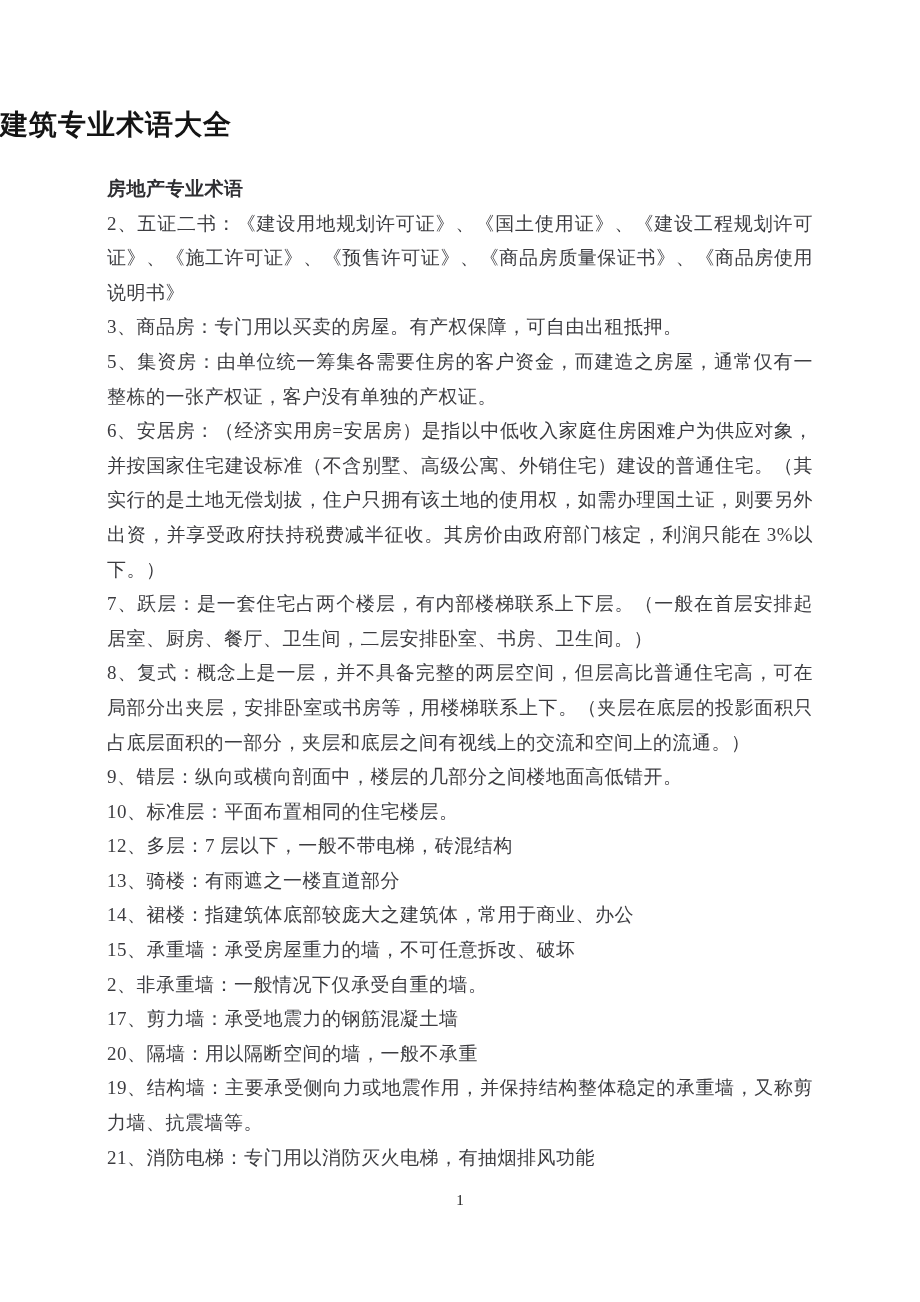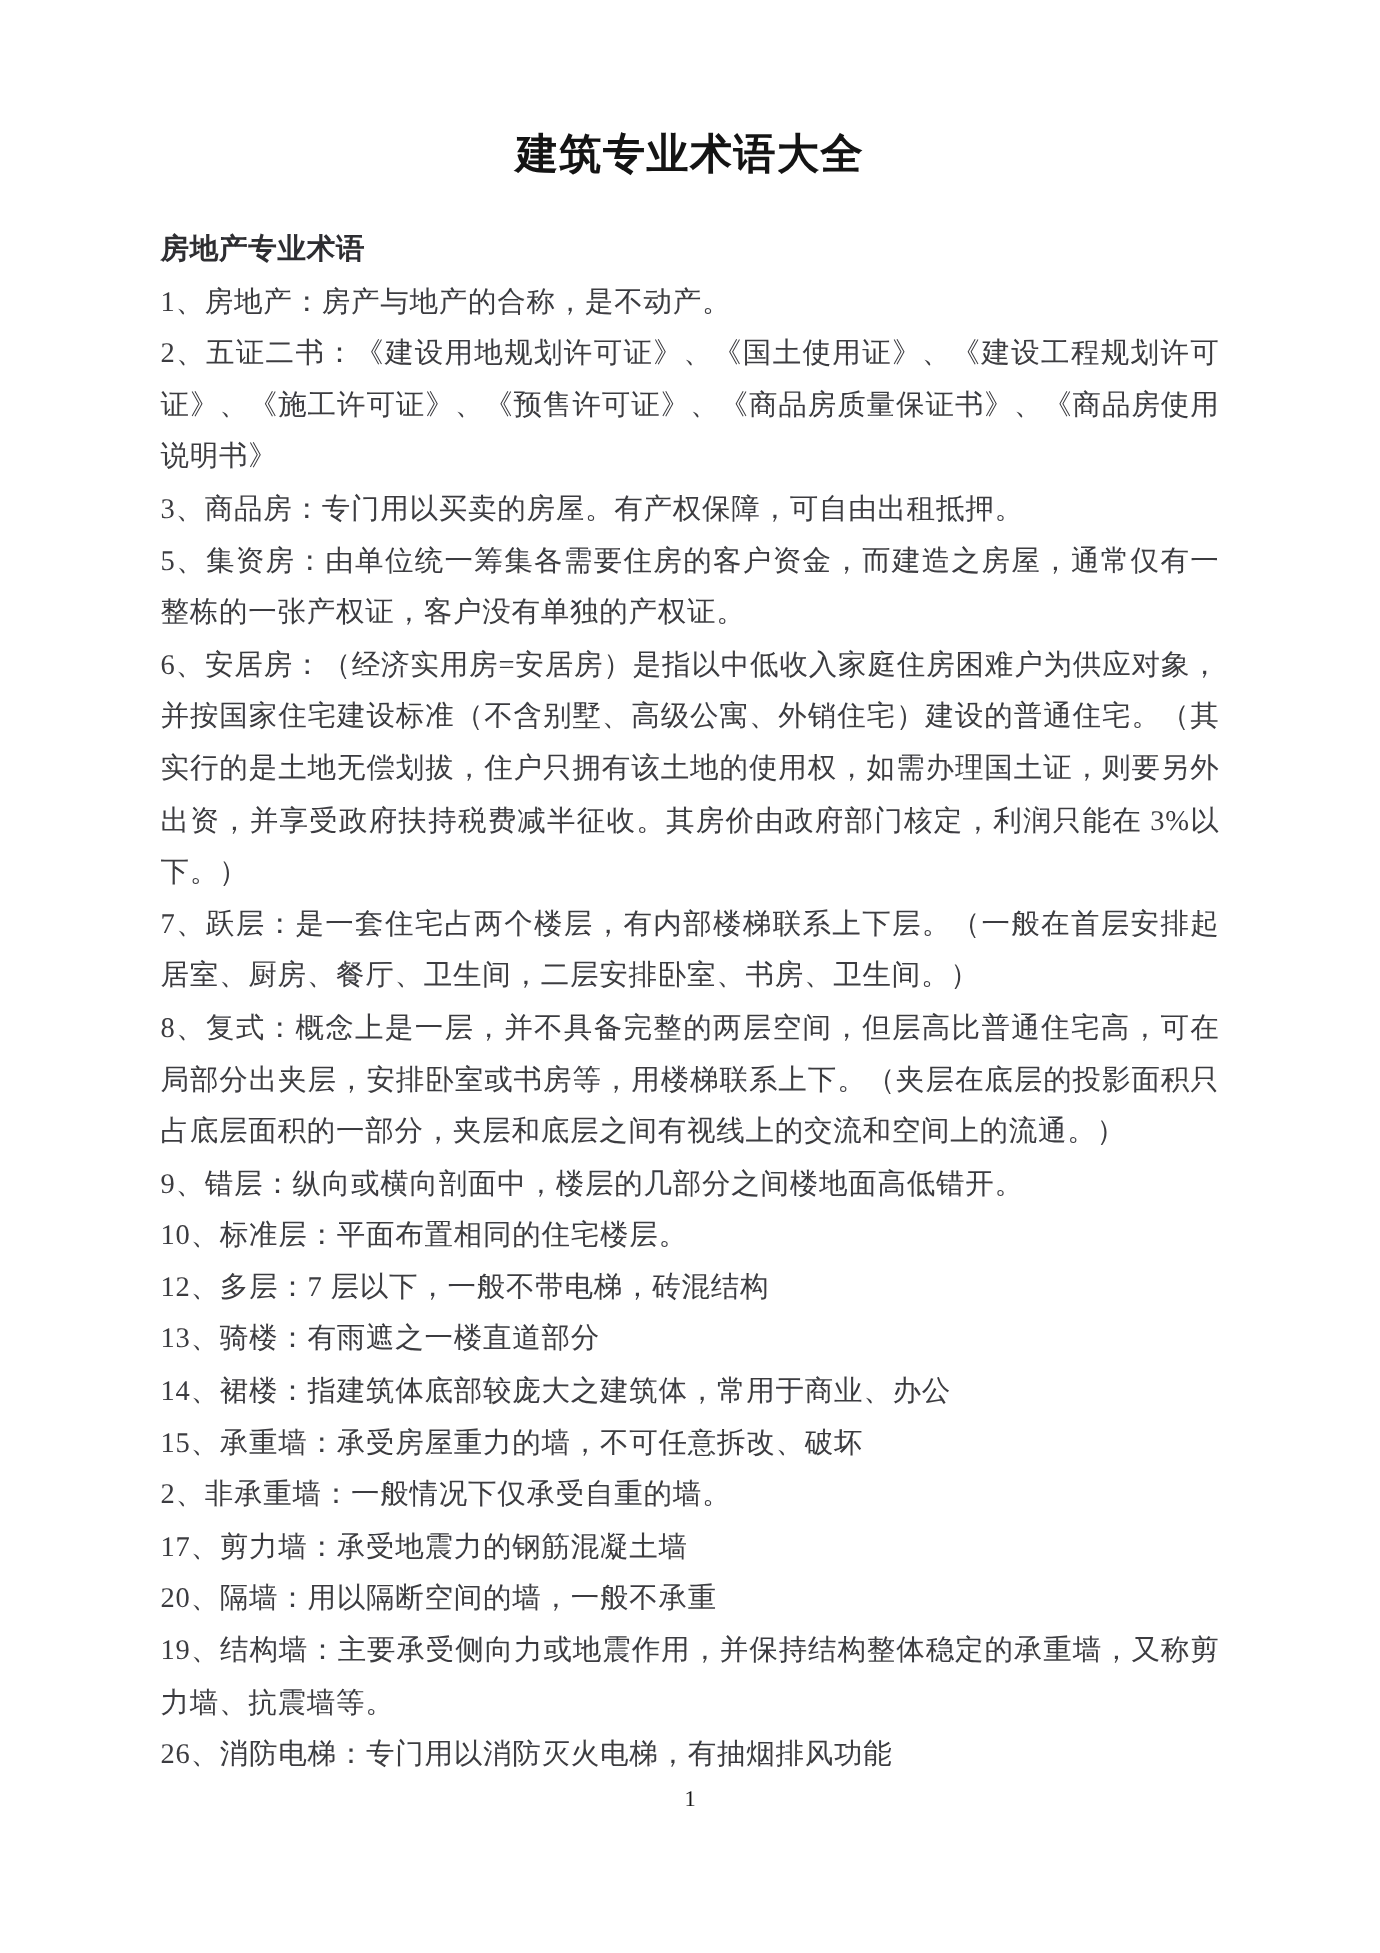--- a/index.html
+++ b/index.html
@@ -5,23 +5,22 @@
   html, body { margin: 0; padding: 0; background: #ffffff; }
   .page {
     position: relative;
     width: 920px;
     height: 1302px;
     background: #ffffff;
     overflow: hidden;
     font-family: "Liberation Serif", "DejaVu Serif", serif;
   }
   .doc-title {
-    margin: 10px;
-    padding-top: 76px;
-    text-align: center;
+    margin: 0;
+    padding-top: 108px;
     font-family: "Liberation Sans", "DejaVu Sans", sans-serif;
     font-weight: 700;
     font-size: 28px;
     line-height: 34px;
     color: #141414;
     letter-spacing: 1px;
   }
   .content {
     width: 706px;
     margin: 30px auto 0 auto;
@@ -56,34 +55,33 @@
   }
 </style>
 </head>
 <body>
 
 <div class="page">
   <h1 class="doc-title">建筑专业术语大全</h1>
 
   <div class="content">
     <h2 class="section-heading">房地产专业术语</h2>
-    <p class="term">1、房地产：房产与地产的合称，是不动产。</p>
     <p class="term">2、五证二书：《建设用地规划许可证》、《国土使用证》、《建设工程规划许可证》、《施工许可证》、《预售许可证》、《商品房质量保证书》、《商品房使用说明书》</p>
     <p class="term">3、商品房：专门用以买卖的房屋。有产权保障，可自由出租抵押。</p>
     <p class="term">5、集资房：由单位统一筹集各需要住房的客户资金，而建造之房屋，通常仅有一整栋的一张产权证，客户没有单独的产权证。</p>
     <p class="term">6、安居房：（经济实用房=安居房）是指以中低收入家庭住房困难户为供应对象，并按国家住宅建设标准（不含别墅、高级公寓、外销住宅）建设的普通住宅。（其实行的是土地无偿划拔，住户只拥有该土地的使用权，如需办理国土证，则要另外出资，并享受政府扶持税费减半征收。其房价由政府部门核定，利润只能在 3%以下。）</p>
     <p class="term">7、跃层：是一套住宅占两个楼层，有内部楼梯联系上下层。（一般在首层安排起居室、厨房、餐厅、卫生间，二层安排卧室、书房、卫生间。）</p>
     <p class="term">8、复式：概念上是一层，并不具备完整的两层空间，但层高比普通住宅高，可在局部分出夹层，安排卧室或书房等，用楼梯联系上下。（夹层在底层的投影面积只占底层面积的一部分，夹层和底层之间有视线上的交流和空间上的流通。）</p>
     <p class="term">9、错层：纵向或横向剖面中，楼层的几部分之间楼地面高低错开。</p>
     <p class="term">10、标准层：平面布置相同的住宅楼层。</p>
     <p class="term">12、多层：7 层以下，一般不带电梯，砖混结构</p>
     <p class="term">13、骑楼：有雨遮之一楼直道部分</p>
     <p class="term">14、裙楼：指建筑体底部较庞大之建筑体，常用于商业、办公</p>
     <p class="term">15、承重墙：承受房屋重力的墙，不可任意拆改、破坏</p>
     <p class="term">2、非承重墙：一般情况下仅承受自重的墙。</p>
     <p class="term">17、剪力墙：承受地震力的钢筋混凝土墙</p>
     <p class="term">20、隔墙：用以隔断空间的墙，一般不承重</p>
     <p class="term">19、结构墙：主要承受侧向力或地震作用，并保持结构整体稳定的承重墙，又称剪力墙、抗震墙等。</p>
-    <p class="term">26、消防电梯：专门用以消防灭火电梯，有抽烟排风功能</p>
+    <p class="term">21、消防电梯：专门用以消防灭火电梯，有抽烟排风功能</p>
   </div>
 
   <div class="page-number">1</div>
 </div>
 
 </body></html>

